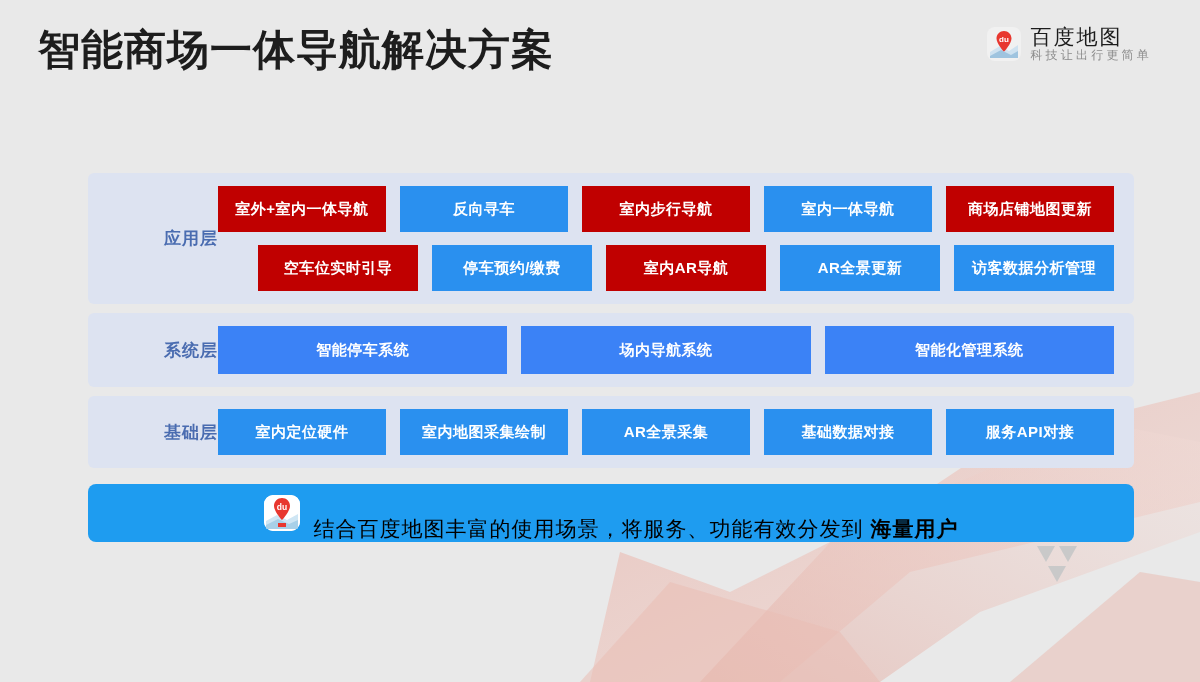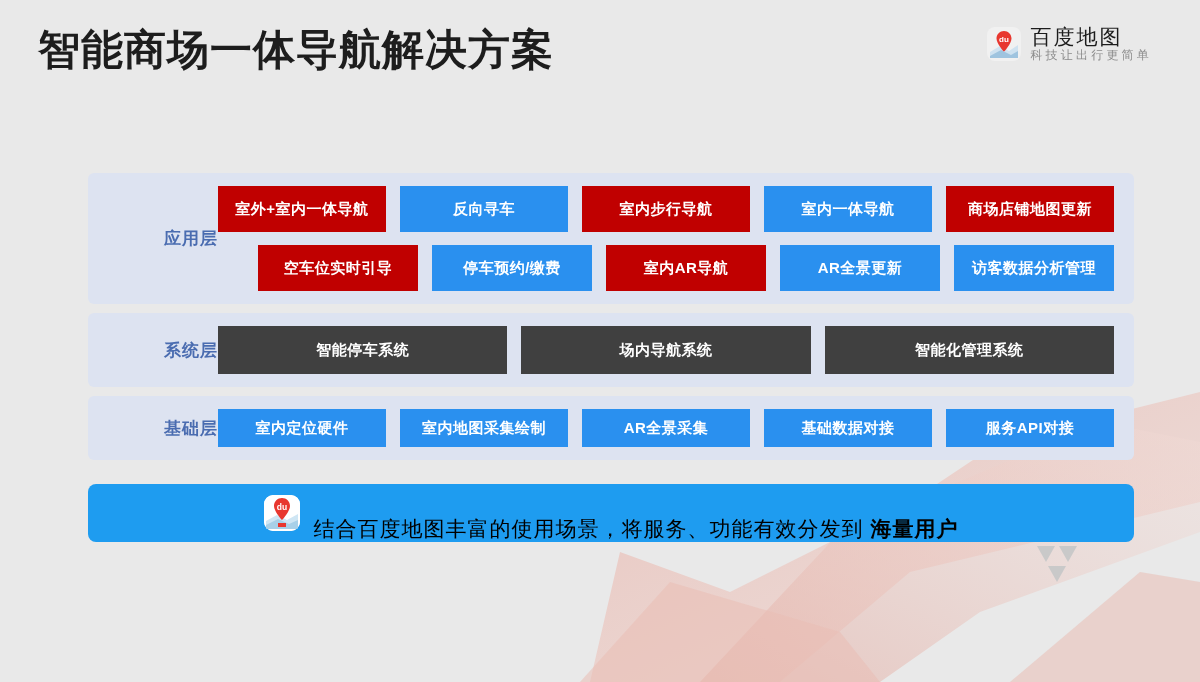--- a/index.html
+++ b/index.html
@@ -84,25 +84,25 @@
     font-weight: 600;
     letter-spacing: 0.5px;
     text-align: center;
     display: flex;
     align-items: center;
     justify-content: center;
     white-space: nowrap;
   }
   .cell.red        { background: #c00000; }
   .cell.blue-light { background: #2a90ef; }
-  .cell.blue-dark  { background: #404040; }
+  .cell.blue-dark  { background: #3b82f6; }
 
   .layer.app .cell    { height: 46px; }
   .layer.system .cell { height: 48px; }
-  .layer.base .cell   { height: 38px; }
+  .layer.base .cell   { height: 46px; }
 
   
   .banner {
     position: absolute;
     left: 88px; top: 484px;
     width: 1046px; height: 58px;
     background: #1e9cf0;
     border-radius: 8px;
     display: flex;
     align-items: center;

